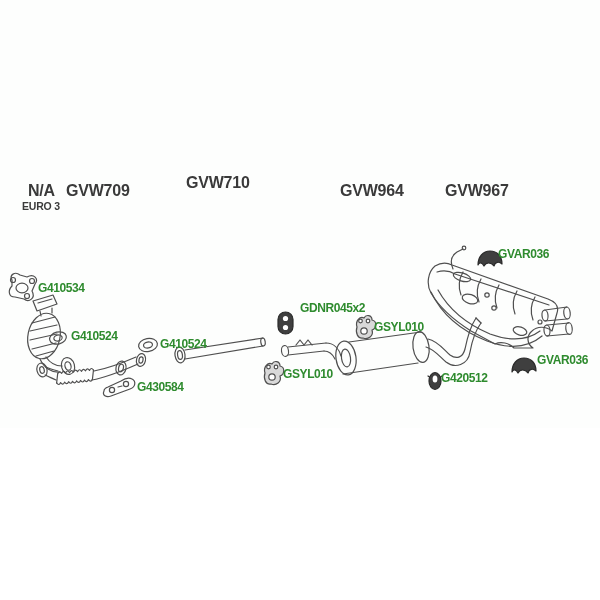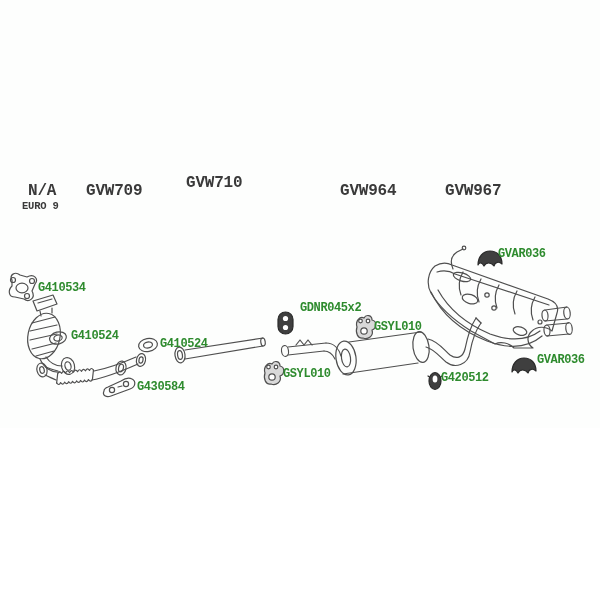--- a/index.html
+++ b/index.html
@@ -4,21 +4,21 @@
 <style>
   :root{
     --green:#2e8b2e;
     --heading:#3a3a3a;
     --line:#4f4f4f;
     --bg:#fdfefd;
   }
   html,body{margin:0;padding:0;}
   .page{
     position:relative;width:600px;height:428px;background:var(--bg);
-    font-family:Liberation Mono, monospace;overflow:hidden;
+    font-family:Liberation Sans, sans-serif;overflow:hidden;
   }
   .hdr{
     position:absolute;font-weight:bold;font-size:16px;color:var(--heading);
     letter-spacing:-0.2px;white-space:nowrap;
   }
   .hdr-sub{
     position:absolute;font-weight:bold;font-size:10.5px;color:var(--heading);
     letter-spacing:-0.2px;white-space:nowrap;
   }
   .plabel{
@@ -26,22 +26,22 @@
     letter-spacing:-0.4px;white-space:nowrap;cursor:pointer;
   }
   svg.art{position:absolute;left:0;top:0;}
 </style>
 </head>
 <body>
 
 <div class="page">
 
   <span class="hdr" style="left:28px;top:182px;">N/A</span>
-  <span class="hdr-sub" style="left:22px;top:200px;">EURO 9</span>
-  <span class="hdr" style="left:86px;top:182px;">GVW709</span>
+  <span class="hdr-sub" style="left:22px;top:200px;">EURO 3</span>
+  <span class="hdr" style="left:66px;top:182px;">GVW709</span>
   <span class="hdr" style="left:186px;top:174px;">GVW710</span>
   <span class="hdr" style="left:340px;top:182px;">GVW964</span>
   <span class="hdr" style="left:445px;top:182px;">GVW967</span>
 
   <svg class="art" width="600" height="600" viewBox="0 0 600 600">
     <g stroke="#4f4f4f" fill="none" stroke-width="1.2" stroke-linecap="round" stroke-linejoin="round">
 
       <g>
         <path d="M12,280 C9,275 15,271 20,275 L27,277 C34,273 39,279 35,284 L32,291 C36,298 29,303 24,299 L15,297 C8,297 8,290 12,286 Z"></path>
         <ellipse cx="22" cy="288" rx="6" ry="4.8"></ellipse>

